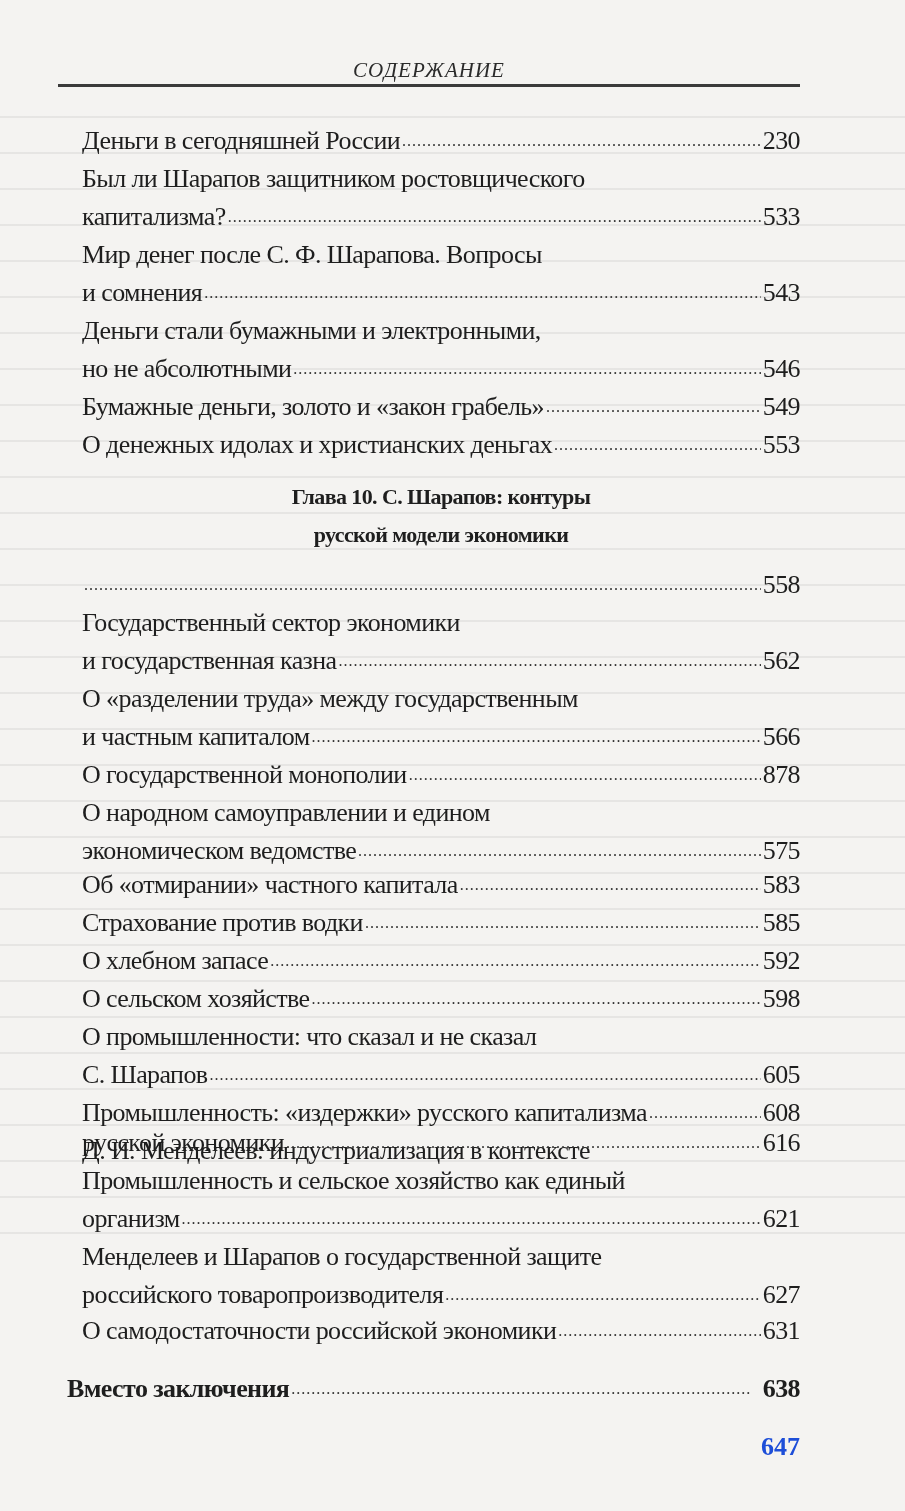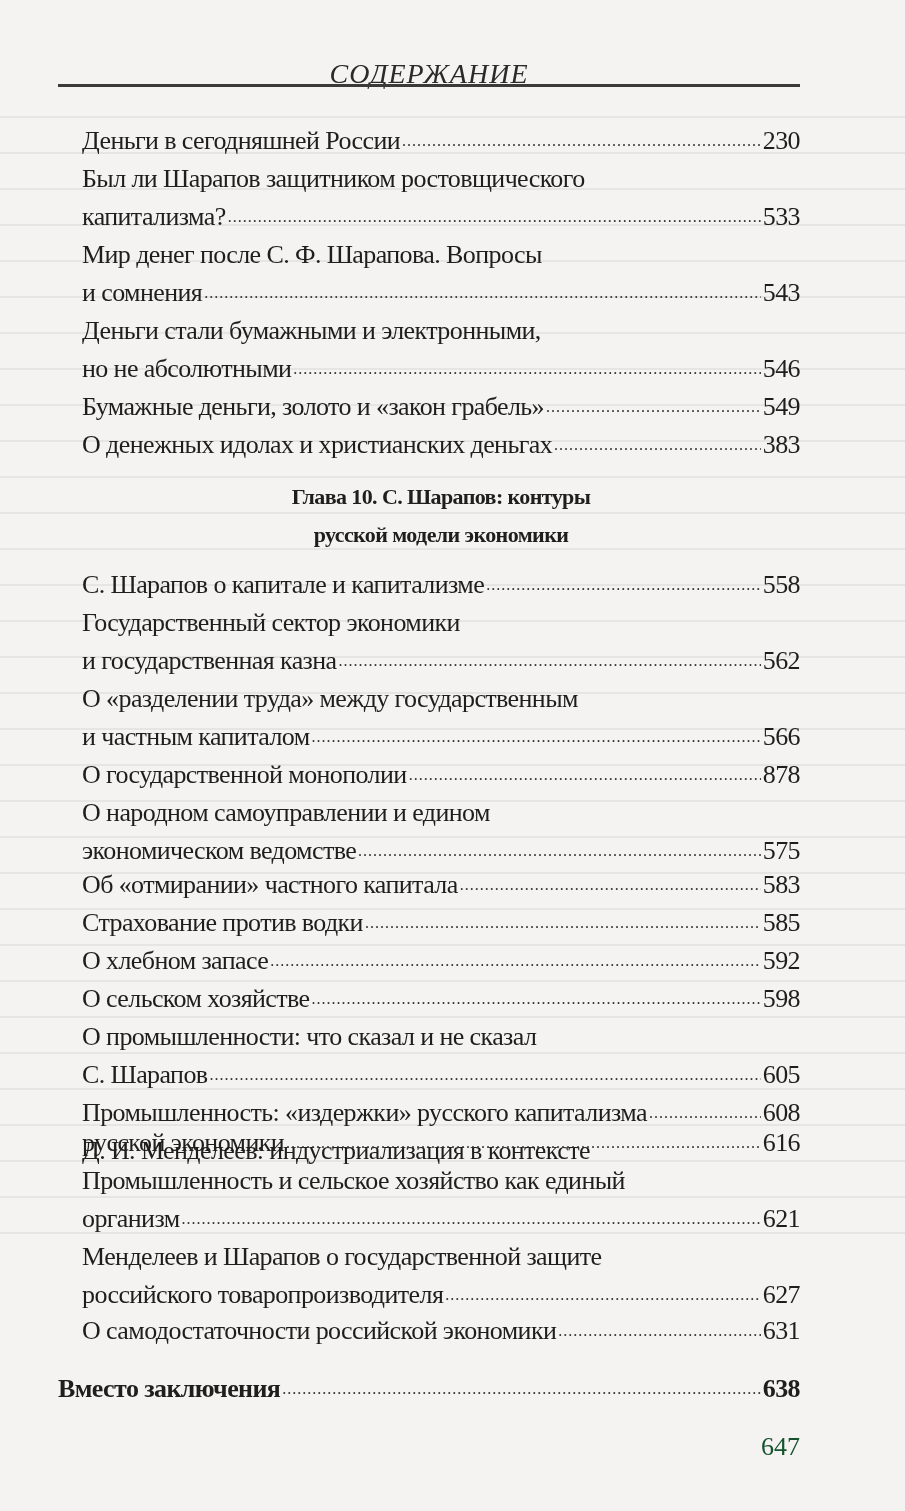--- a/index.html
+++ b/index.html
@@ -6,21 +6,21 @@
   body {
     width: 905px; height: 1511px; overflow: hidden;
     background: #f4f3f1;
     font-family: "Liberation Serif", "DejaVu Serif", serif;
     color: #1e1e1e;
     position: relative;
   }
   .page { position: absolute; left: 0; top: 0; width: 905px; height: 1511px; }
   .running-head {
     position: absolute; left: 58px; width: 742px; top: 58px;
-    text-align: center; font-style: italic; font-size: 28px; letter-spacing: 1px;
+    text-align: center; font-style: italic; font-size: 21px; letter-spacing: 1px;
     color: #2a2a2a;
   }
   .head-rule {
     position: absolute; left: 58px; width: 742px; top: 84px; height: 3px;
     background: #3a3a3a;
   }
   .toc { position: absolute; left: 0; top: 0; width: 905px; }
   .line {
     position: absolute; left: 82px; width: 718px;
     font-size: 26px; line-height: 34px; height: 34px;
@@ -34,24 +34,24 @@
     letter-spacing: 1px; font-size: 16px; color: #333;
   }
   .line .dots::before {
     content: "........................................................................................................................................................................................................";
   }
   .line .p { flex: 0 0 auto; }
   .chapter {
     position: absolute; left: 82px; width: 718px; text-align: center;
     font-weight: bold; font-size: 22px; line-height: 34px; letter-spacing: -0.6px;
   }
-  .bold .t, .bold .p { font-weight: bold; }
+  .bold .t, .bold .p { font-weight: bold; margin-left: 9px; }
   .folio {
     position: absolute; right: 105px; top: 1432px;
-    font-size: 26px; font-weight: normal; color: #14532d;
+    font-size: 26px; font-weight: bold; color: #1d4ed8;
   }
   .bleed {
     position: absolute; left: 0; right: 0; top: 90px; height: 1150px;
     pointer-events: none; opacity: 0.08;
     background: repeating-linear-gradient(180deg, transparent 0 26px, #444 26px 28px, transparent 28px 36px);
   }
 </style>
 </head>
 <body>
 
@@ -98,28 +98,27 @@
 
     <div class="line" style="top:390px">
       <span class="t">Бумажные деньги, золото и «закон грабель»</span>
       <span class="dots"></span>
       <span class="p">549</span>
     </div>
 
     <div class="line" style="top:428px">
       <span class="t">О денежных идолах и христианских деньгах</span>
       <span class="dots"></span>
-      <span class="p">383</span>
+      <span class="p">553</span>
     </div>
 
     <div class="chapter" style="top:480px">Глава 10. С. Шарапов: контуры</div>
     <div class="chapter" style="top:518px">русской модели экономики</div>
 
     <div class="line" style="top:568px">
-      <span class="t">С. Шарапов о капитале и капитализме</span>
       <span class="dots"></span>
       <span class="p">558</span>
     </div>
 
     <div class="line" style="top:606px">
       <span class="t">Государственный сектор экономики</span>
     </div>
     <div class="line" style="top:644px">
       <span class="t">и государственная казна</span>
       <span class="dots"></span>

